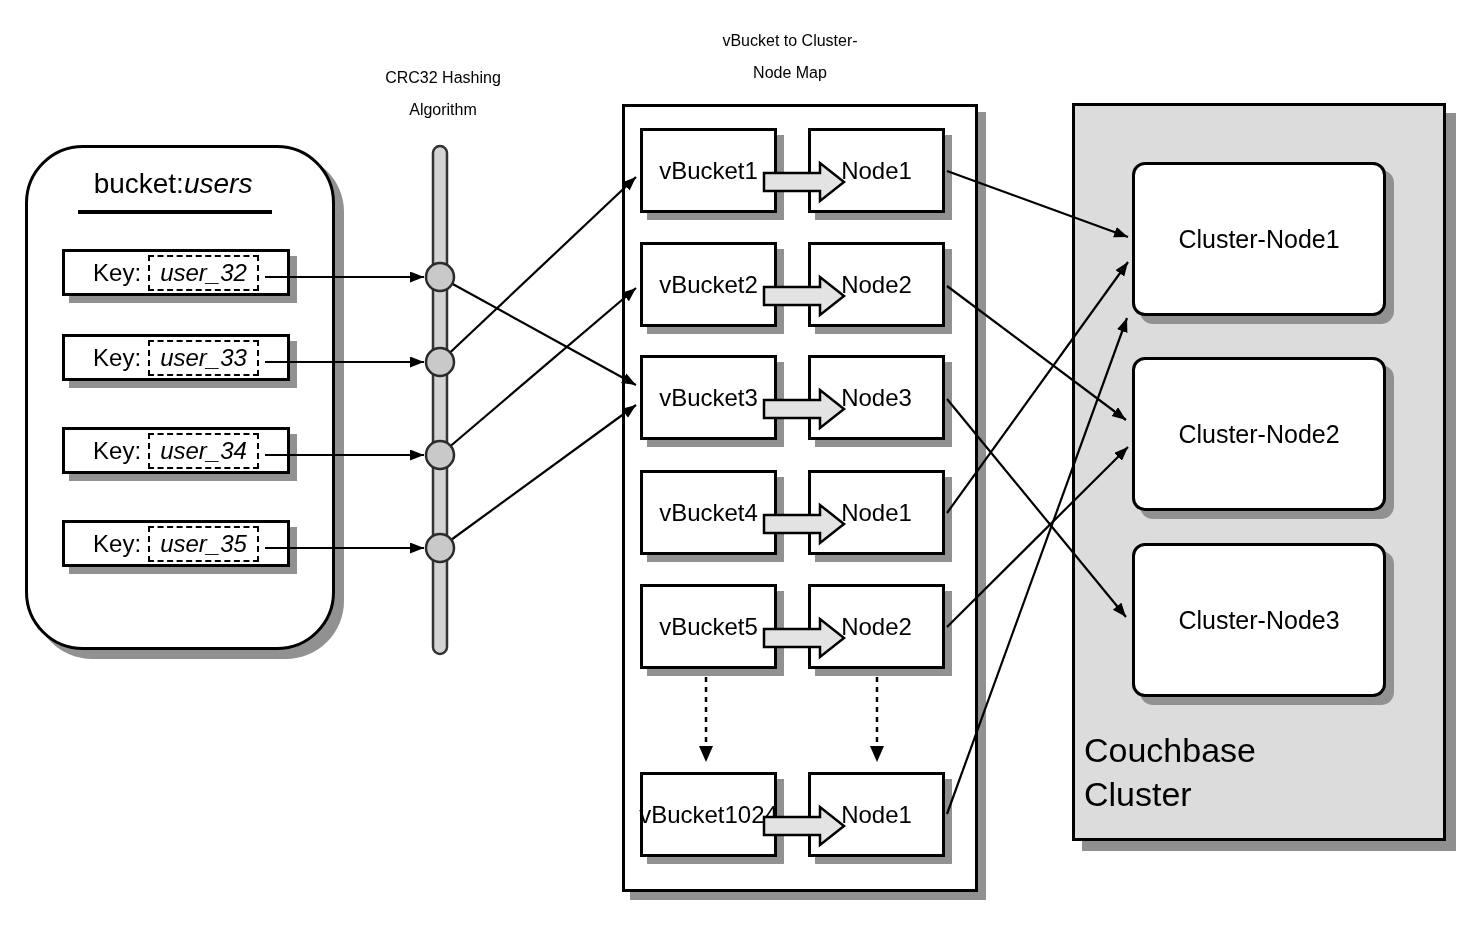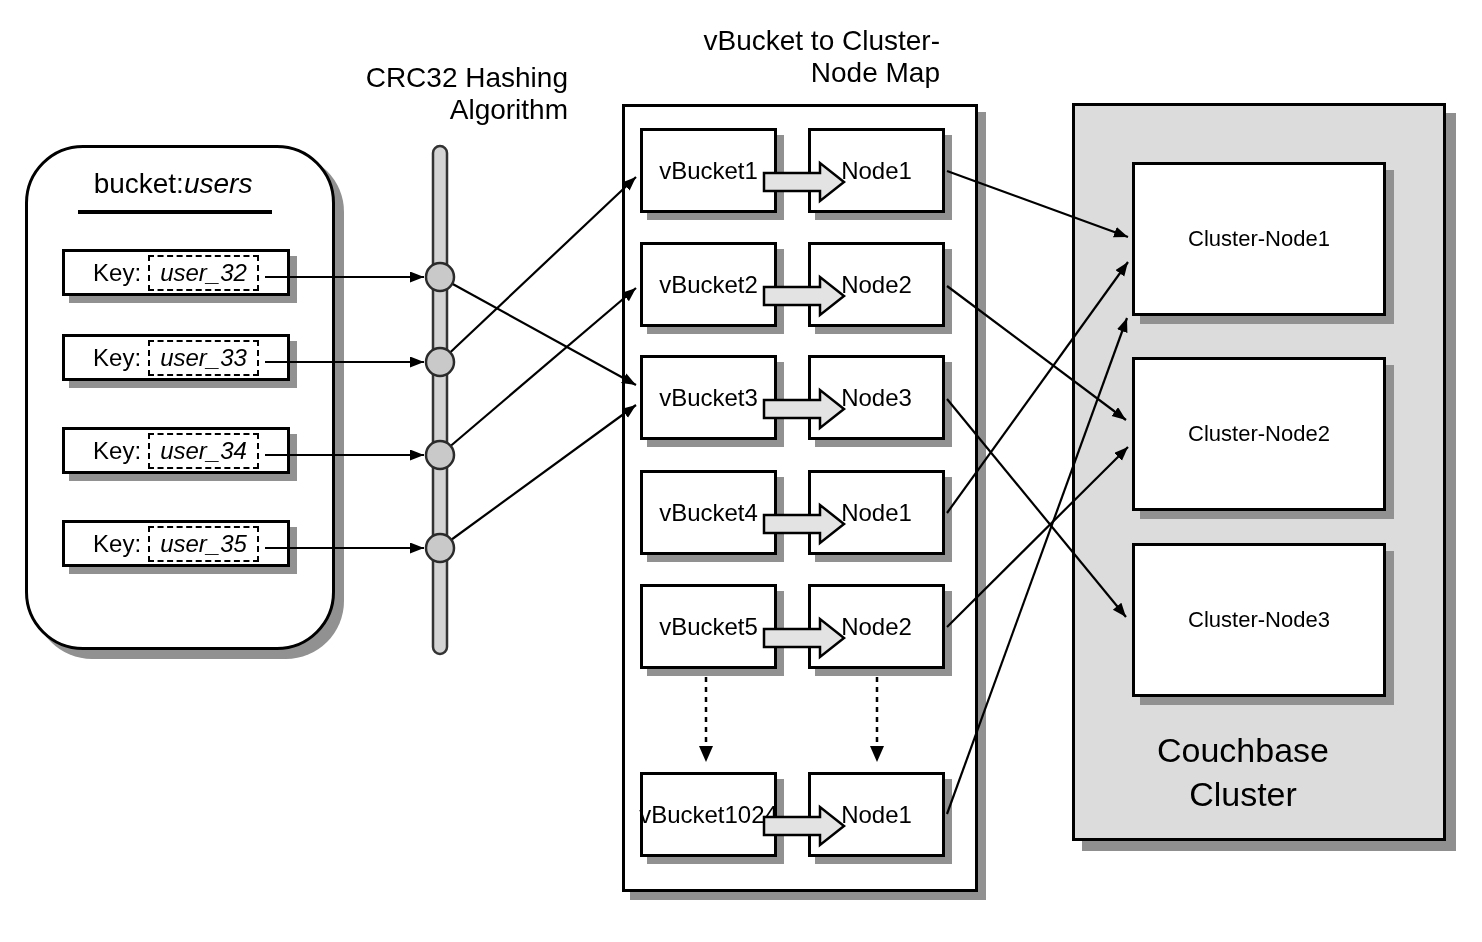--- a/index.html
+++ b/index.html
@@ -29,22 +29,22 @@
     position:absolute;box-sizing:border-box;
     background:#dcdcdc;border:3px solid #000;
     box-shadow:10px 10px 0 #8f8f8f;
   }
   .map-panel{
     position:absolute;box-sizing:border-box;
     background:#fff;border:3px solid #000;
     box-shadow:8px 8px 0 #919191;
   }
   .diagram-label{
-    position:absolute;text-align:right;
-    font-size:28px;line-height:32px;
+    position:absolute;text-align:center;
+    font-size:16px;line-height:32px;
   }
   .bucket-title{
     position:absolute;left:48px;top:168px;width:250px;
     text-align:center;font-size:28px;
   }
   .bucket-title .it{font-style:italic;}
   .title-underline{
     position:absolute;left:78px;top:210px;width:194px;height:4px;
     background:#000;
   }
@@ -54,24 +54,24 @@
     box-shadow:7px 7px 0 #919191;box-sizing:border-box;
     display:flex;align-items:center;justify-content:center;
     font-size:24px;
   }
   .key-dashed{
     border:2px dashed #000;
     padding:2px 10px;margin-left:7px;
     font-style:italic;
   }
   .cell-label{font-size:24px;line-height:30px;}
-  .cn-box{font-size:22px;line-height:38px;}
+  .cn-box{font-size:25px;line-height:38px;border-radius:13px;}
   .cluster-caption{
-    position:absolute;left:1056px;top:728px;width:374px;
-    text-align:center;font-size:34px;line-height:44px;
+    position:absolute;left:1084px;top:728px;width:374px;
+    font-size:34px;line-height:44px;
   }
   svg.overlay{position:absolute;left:0;top:0;pointer-events:none;z-index:5;}
 </style>
 </head>
 <body>
 
 <div id="canvas">
 
   <div class="rounded-panel" style="left:25px;top:145px;width:310px;height:505px;"></div>
 

